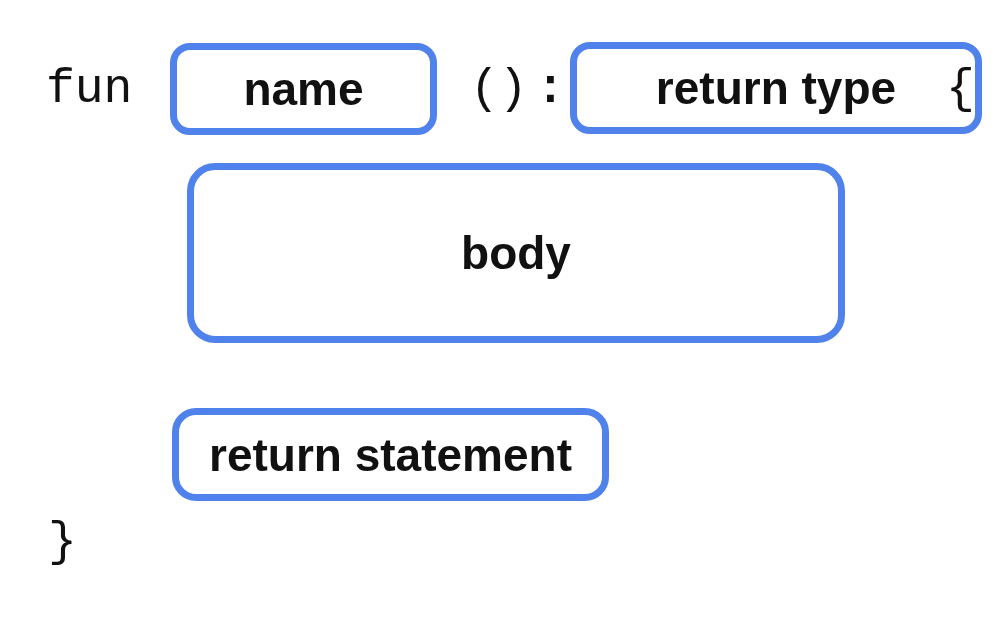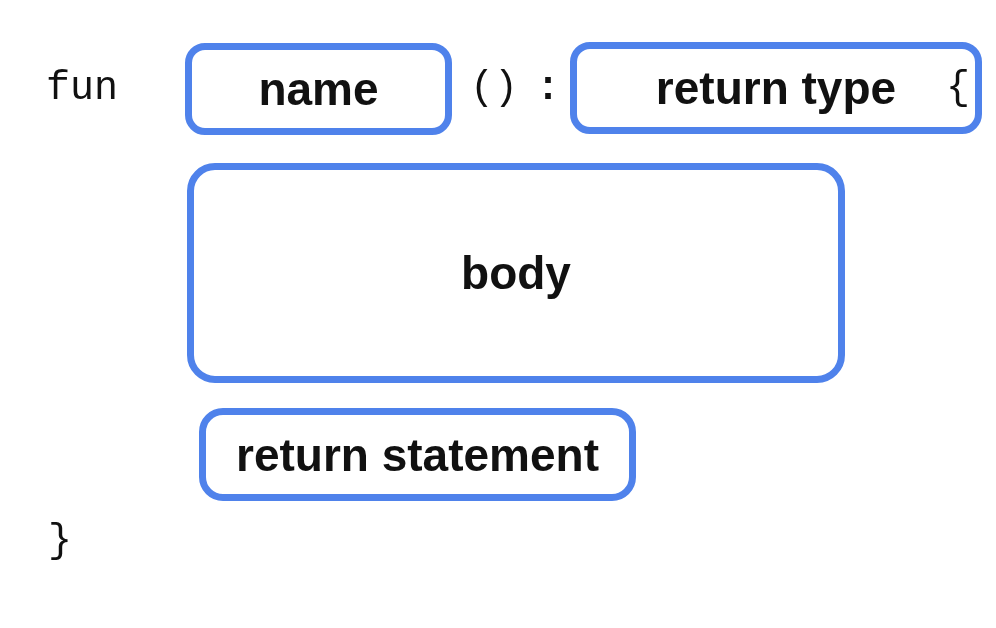--- a/index.html
+++ b/index.html
@@ -19,21 +19,21 @@
     background: var(--bg);
     overflow: hidden;
   }
   
   .token {
     position: absolute;
     display: flex;
     align-items: center;
     height: 91px;
     font-family: "Liberation Mono", "DejaVu Sans Mono", monospace;
-    font-size: 40px;
+    font-size: 48px;
     font-weight: 400;
     color: var(--text);
     line-height: 1;
     white-space: pre;
   }
   .t-fun    { left: 46px;  top: 43px;  }
   .t-parens { left: 470px; top: 43px;  }
   .t-colon  { left: 536px; top: 43px;  font-weight: 700; }
   .t-obrace { left: 946px; top: 43px;  }
   .t-cbrace { left: 48px;  top: 496px; }
@@ -47,24 +47,24 @@
     justify-content: center;
     background: var(--bg);
     border: 7px solid var(--accent);
     color: var(--text);
     font-family: "Liberation Sans", sans-serif;
     font-weight: 700;
     font-size: 46px;
     line-height: 1;
     white-space: nowrap;
   }
-  .box-name   { left: 185px; top: 43px;  width: 267px; height: 92px;  border-radius: 20px; }
+  .box-name   { left: 170px; top: 43px;  width: 267px; height: 92px;  border-radius: 20px; }
   .box-rtype  { left: 570px; top: 42px;  width: 412px; height: 92px;  border-radius: 20px; }
-  .box-body   { left: 187px; top: 163px; width: 658px; height: 220px; border-radius: 28px; }
-  .box-return { left: 199px; top: 408px; width: 437px; height: 93px;  border-radius: 24px; }
+  .box-body   { left: 187px; top: 163px; width: 658px; height: 180px; border-radius: 28px; }
+  .box-return { left: 172px; top: 408px; width: 437px; height: 93px;  border-radius: 24px; }
 </style>
 </head>
 <body>
 
 <div class="stage">
 
   <span class="token t-fun">fun</span>
 
   <div class="slot-box box-name">
     <span>name</span>

